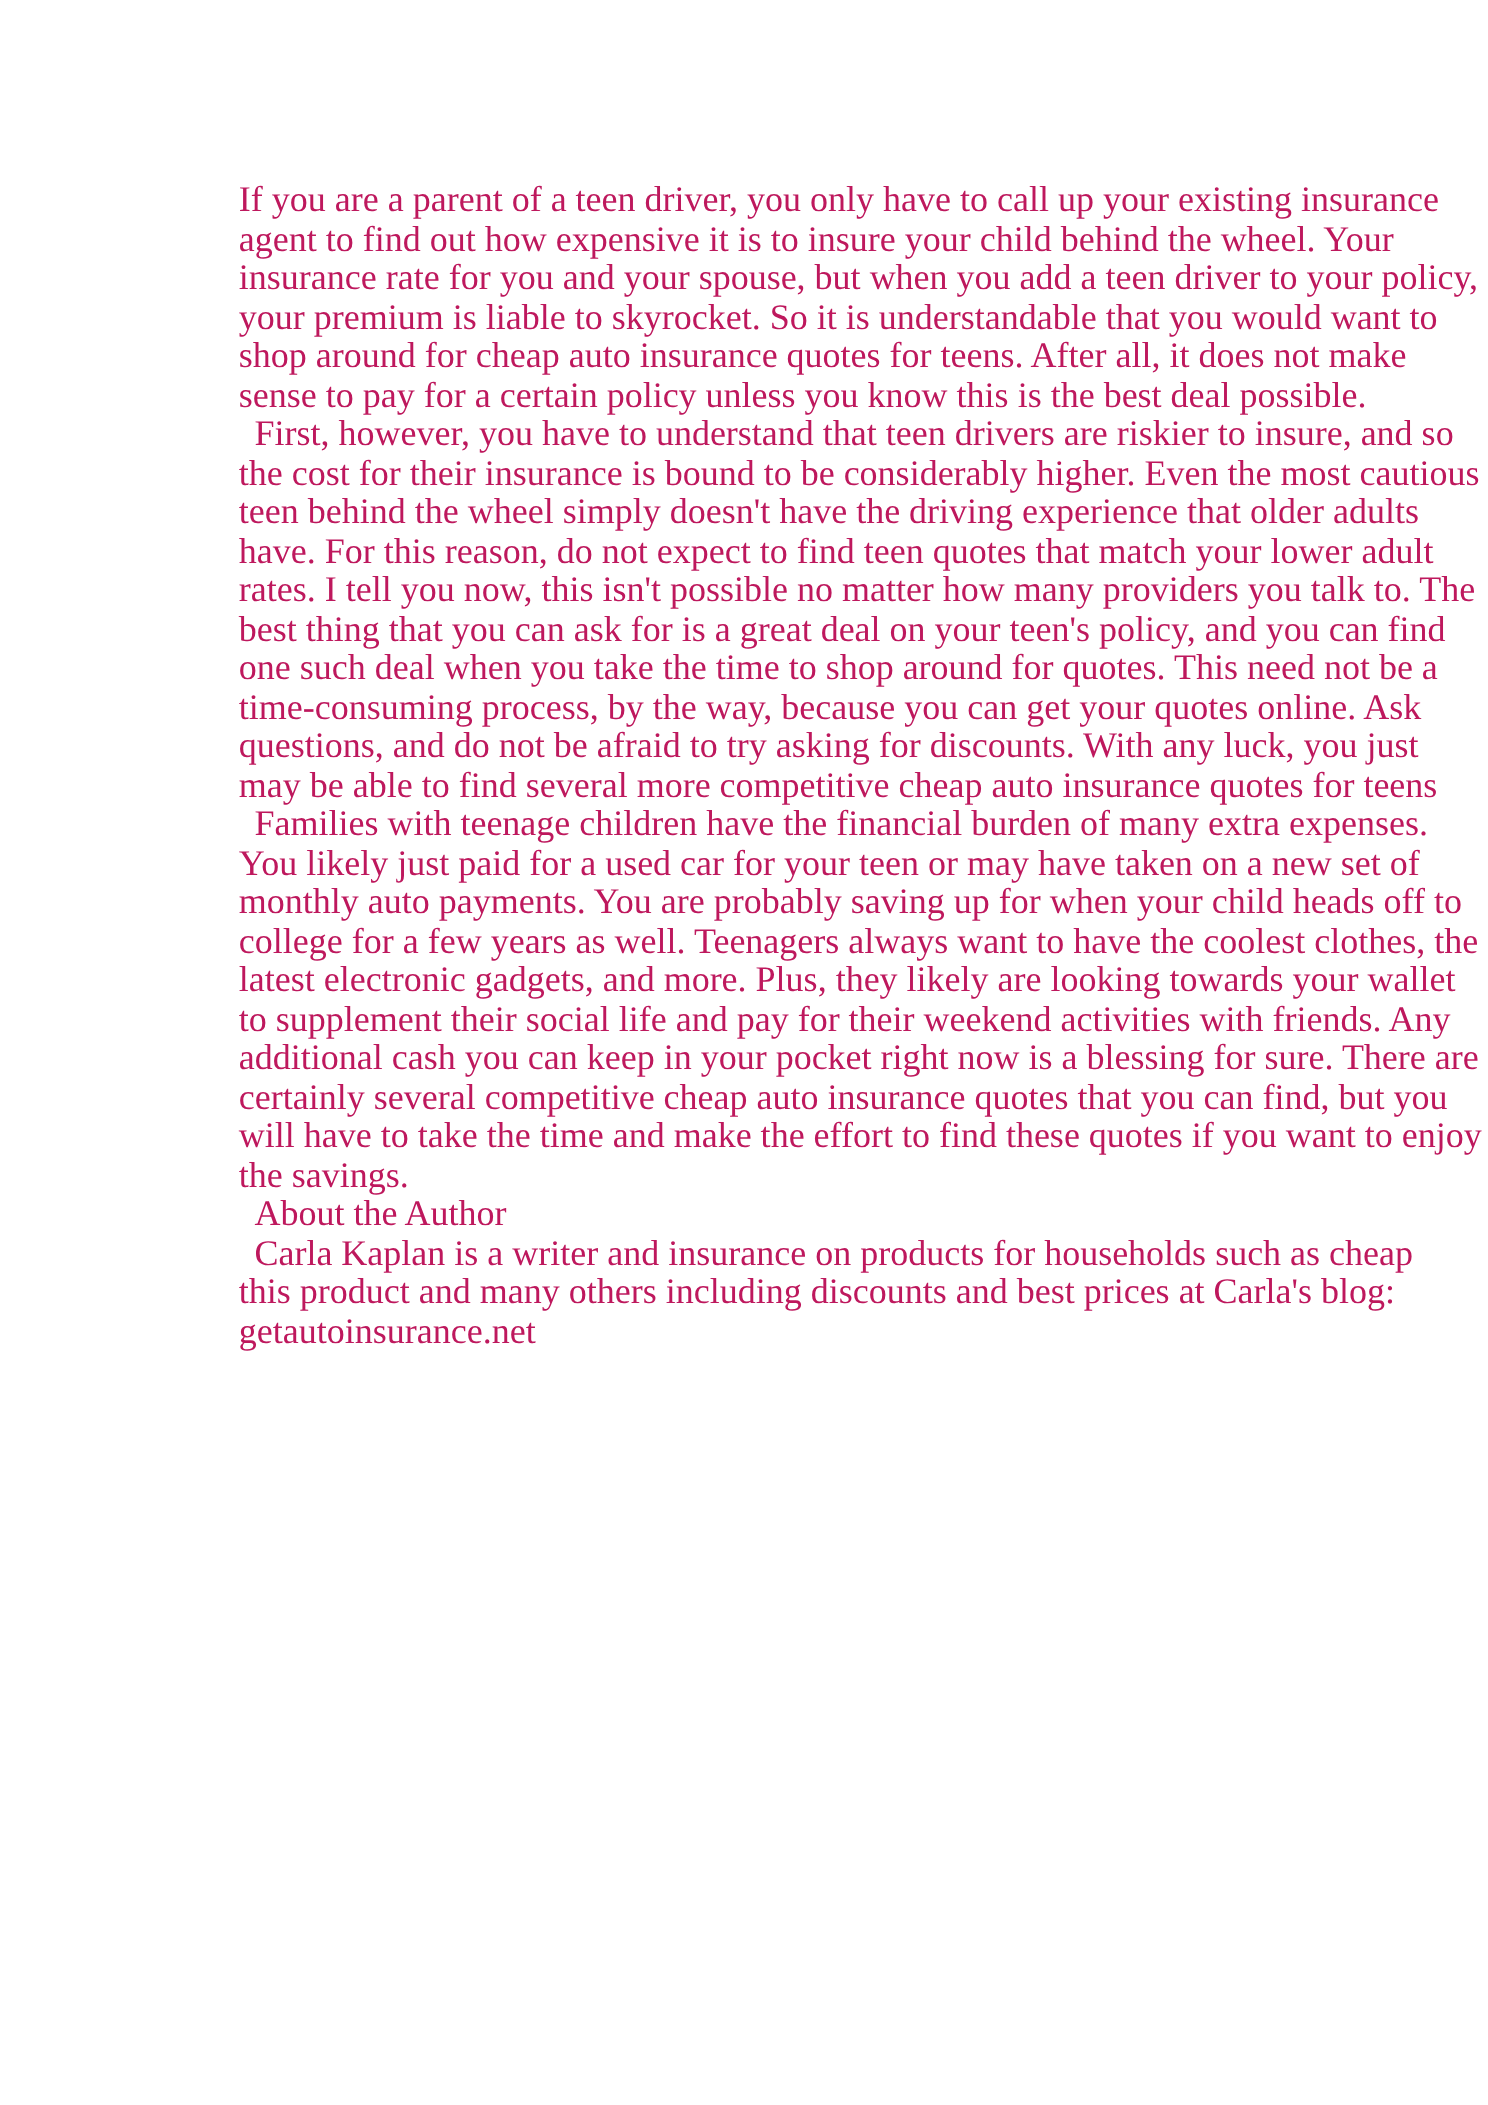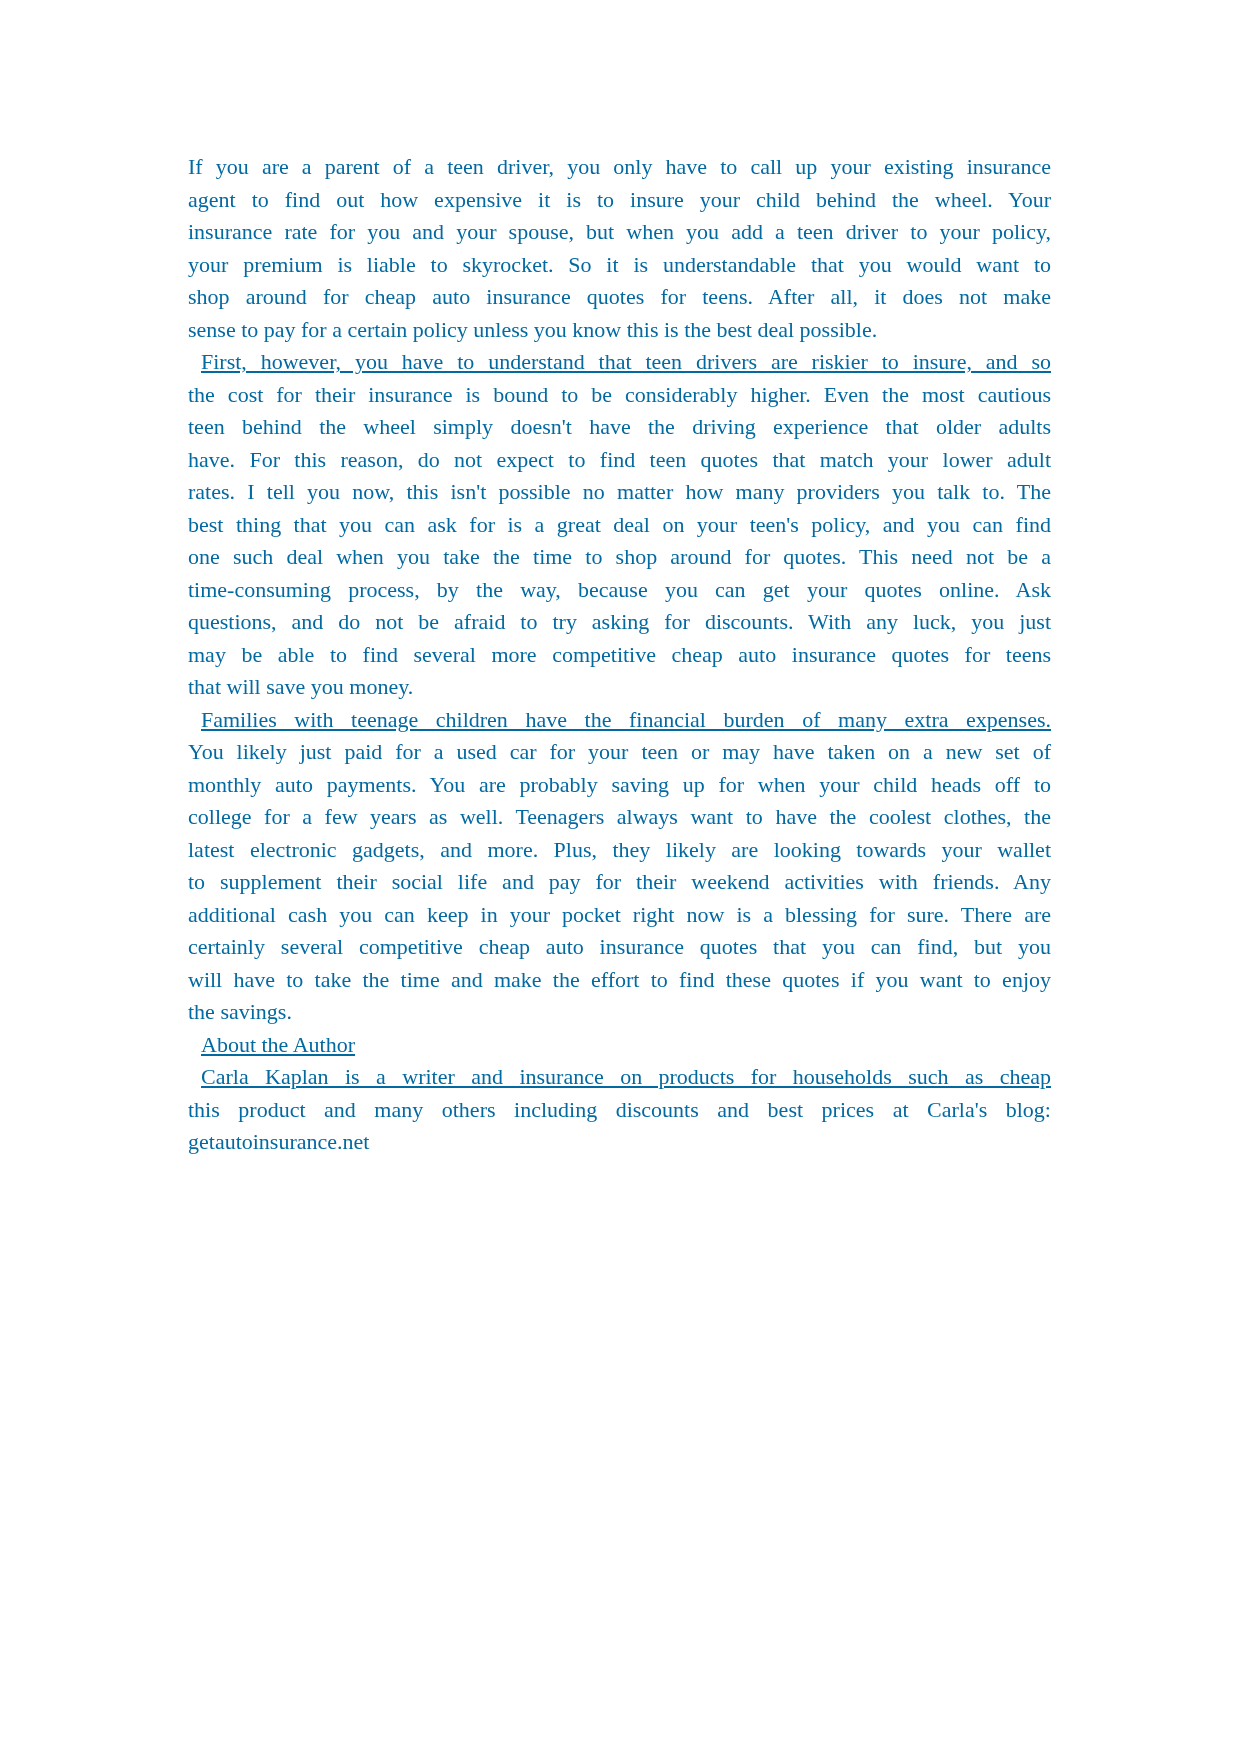--- a/index.html
+++ b/index.html
@@ -8,46 +8,45 @@
       background: #ffffff;
     }
     body {
       width: 1240px;
       height: 1754px;
       position: relative;
       overflow: hidden;
     }
     .page {
       position: absolute;
-      left: 188px;
+      left: 199px;
       top: 151px;
       width: 863px;
       font-family: "Liberation Serif", "DejaVu Serif", serif;
-      font-size: 22px;
-      color: #0369a1;
+      font-size: 30px;
+      color: #be185d;
       line-height: 32.5px;
     }
     .para {
       margin: 0;
       padding: 0;
     }
     .line {
       display: block;
       height: 32.5px;
       white-space: nowrap;
       text-align: justify;
       text-align-last: justify;
     }
     .line.last {
       text-align: center;
       text-align-last: left;
     }
     .line.indent {
       padding-left: 13px;
-      text-decoration: underline;
     }
   </style>
 </head>
 <body>
 
 <div class="page">
   <div class="para">
     <span class="line">If you are a parent of a teen driver, you only have to call up your existing insurance</span>
     <span class="line">agent to find out how expensive it is to insure your child behind the wheel. Your</span>
     <span class="line">insurance rate for you and your spouse, but when you add a teen driver to your policy,</span>
@@ -60,21 +59,20 @@
     <span class="line indent">First, however, you have to understand that teen drivers are riskier to insure, and so</span>
     <span class="line">the cost for their insurance is bound to be considerably higher. Even the most cautious</span>
     <span class="line">teen behind the wheel simply doesn't have the driving experience that older adults</span>
     <span class="line">have. For this reason, do not expect to find teen quotes that match your lower adult</span>
     <span class="line">rates. I tell you now, this isn't possible no matter how many providers you talk to. The</span>
     <span class="line">best thing that you can ask for is a great deal on your teen's policy, and you can find</span>
     <span class="line">one such deal when you take the time to shop around for quotes. This need not be a</span>
     <span class="line">time-consuming process, by the way, because you can get your quotes online. Ask</span>
     <span class="line">questions, and do not be afraid to try asking for discounts. With any luck, you just</span>
     <span class="line">may be able to find several more competitive cheap auto insurance quotes for teens</span>
-    <span class="line last">that will save you money.</span>
   </div>
 
   <div class="para">
     <span class="line indent">Families with teenage children have the financial burden of many extra expenses.</span>
     <span class="line">You likely just paid for a used car for your teen or may have taken on a new set of</span>
     <span class="line">monthly auto payments. You are probably saving up for when your child heads off to</span>
     <span class="line">college for a few years as well. Teenagers always want to have the coolest clothes, the</span>
     <span class="line">latest electronic gadgets, and more. Plus, they likely are looking towards your wallet</span>
     <span class="line">to supplement their social life and pay for their weekend activities with friends. Any</span>
     <span class="line">additional cash you can keep in your pocket right now is a blessing for sure. There are</span>

